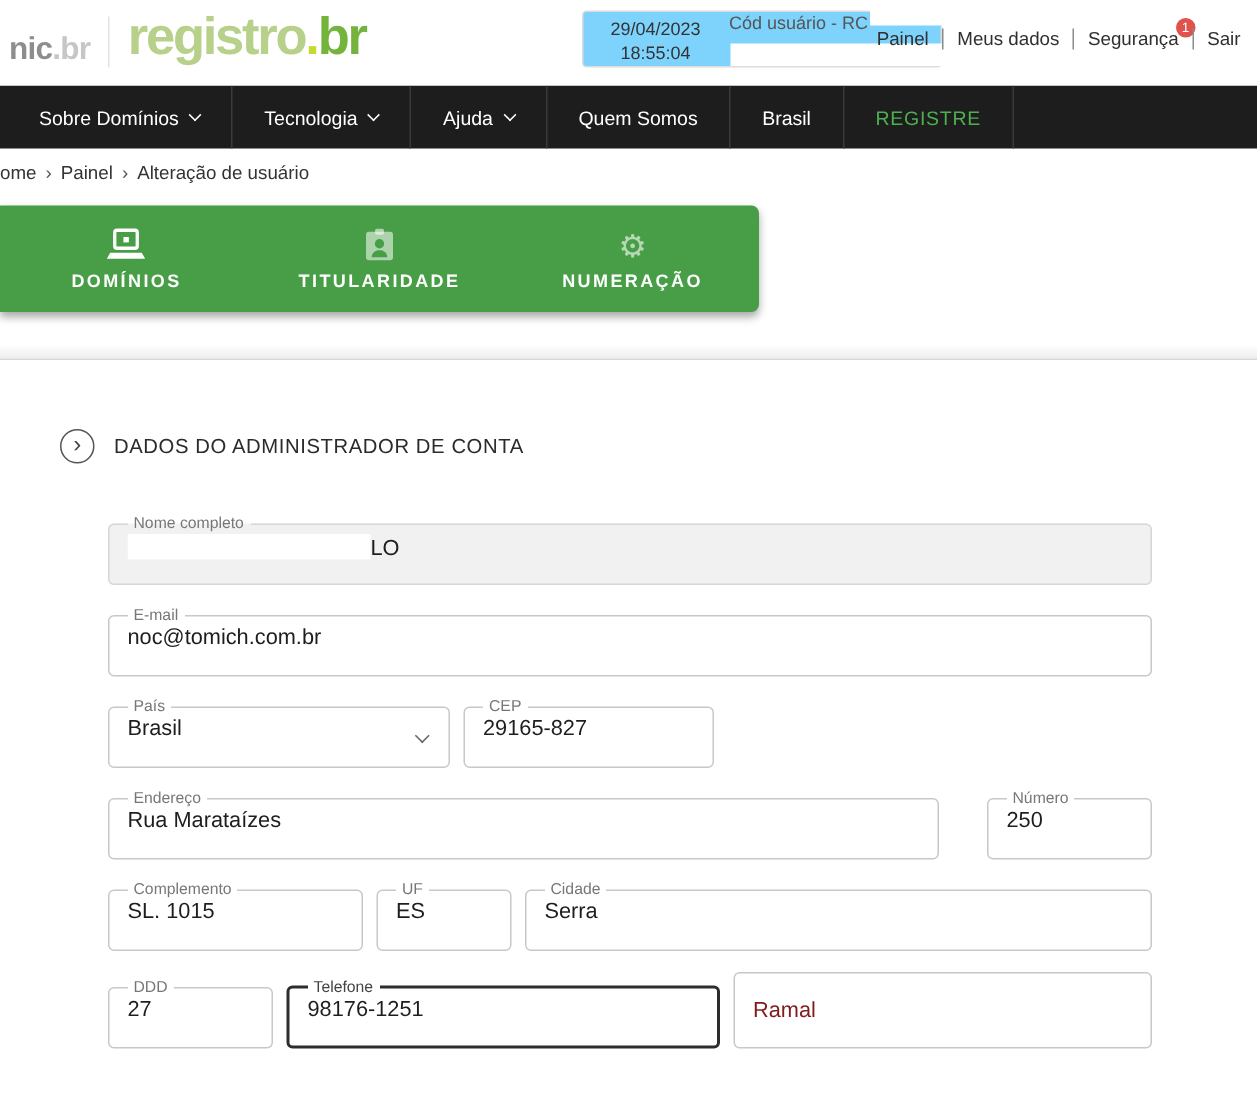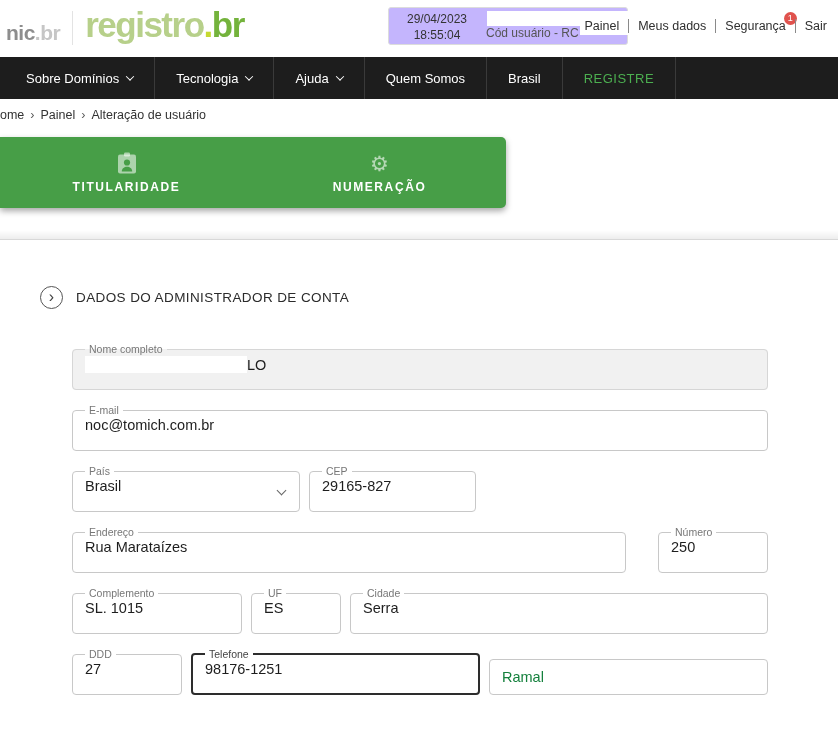--- a/index.html
+++ b/index.html
@@ -11,22 +11,22 @@
   .logo-wrap { position:absolute; left:6px; top:5px; display:flex; align-items:flex-end; gap:12px; }
   .logo-nic { font-size:21px; font-weight:bold; letter-spacing:-0.5px; color:#8d8d8d; cursor:pointer; }
   .logo-nic .suffix { color:#c6c6c6; }
   .logo-divider { width:1px; height:34px; background:#e3e3e3; }
   .logo-registro { font-size:35px; font-weight:bold; letter-spacing:-1.5px; cursor:pointer; }
   .logo-registro .word { color:#b7d08a; }
   .logo-registro .dot { color:#c6d930; }
   .logo-registro .br { color:#74b33c; }
 
   .session-box { position:absolute; left:388px; top:7px; width:240px; height:38px;
-                 background:#c4b5fd; border:1px solid #dcdcdc; border-radius:3px;
-                 display:flex; font-size:12px; color:#333; }
+                 background:#7dd3fc; border:1px solid #dcdcdc; border-radius:3px;
+                 display:flex; font-size:12px; color:#333;align-items:center; }
   .datetime { width:96px; text-align:center; padding-top:4px; line-height:1.3; }
   .userinfo { flex:1; position:relative; color:#555; }
   .redact-name { position:absolute; left:2px; top:3px; width:142px; height:15px; background:#fff; }
   .code-line { position:absolute; left:1px; bottom:4px; white-space:nowrap; }
   .redact-code { display:inline-block; width:48px; height:12px; background:#fff;
                  vertical-align:2px; margin-left:1px; }
 
   .top-links { position:absolute; right:2px; top:19px; display:flex; align-items:center;
                font-size:12.5px; color:#2f2f2f; }
   .top-link { padding:0 9px; cursor:pointer; position:relative; white-space:nowrap; }
@@ -76,22 +76,22 @@
   
   .form { margin:34px 0 0 72px; width:696px; }
   .row { display:flex; align-items:flex-end; gap:9px; margin-bottom:14px; }
   fieldset.field { height:47px; border:1px solid #c8c8c8; border-radius:4px; background:#fff;
                    padding:0 12px; min-width:0; position:relative; cursor:text; }
   fieldset.field legend { font-size:10.5px; color:#777; padding:0 4px; }
   .value { font-size:14.5px; color:#1e1e1e; margin-top:1px; white-space:nowrap; overflow:hidden; }
   .field.disabled { background:#f1f1f1; border-color:#d6d6d6; cursor:default; }
   .field.focused { border:2px solid #2d2d2d; }
   .field.focused legend { color:#444; }
-  .field-empty { height:36px; border:1px solid #c8c8c8; border-radius:4px; display:flex;
-                 align-items:center; padding:0 12px; color:#15803d; font-size:14.5px;
+  .field-empty { height:51px; border:1px solid #c8c8c8; border-radius:4px; display:flex;
+                 align-items:center; padding:0 12px; color:#7f1d1d; font-size:14.5px;
                  background:#fff; cursor:text; }
   .redact-inline { display:inline-block; width:162px; height:17px; background:#fff;
                    vertical-align:-3px; }
   .select-chevron { position:absolute; right:14px; bottom:17px; width:7px; height:7px;
                     border-right:1.6px solid #666; border-bottom:1.6px solid #666;
                     transform:rotate(45deg); }
   .w-full { flex:1; }
   .w-pais { width:228px; flex-shrink:0; }
   .w-cep { width:167px; flex-shrink:0; }
   .w-numero { width:110px; flex-shrink:0;margin-left:23px; }
@@ -157,20 +157,30 @@
   <span class="crumb">ome</span>
   <span class="crumb-sep">›</span>
   <span class="crumb">Painel</span>
   <span class="crumb-sep">›</span>
   <span class="crumb">Alteração de usuário</span>
 </div>
 
 <div class="tabbar">
   <div class="tab">
     <span class="tab-icon">
+      <svg width="28" height="23" viewBox="0 0 28 23">
+        <rect x="6.5" y="1.5" width="15" height="12" rx="1.5" fill="none" stroke="#fff" stroke-width="2.2"></rect>
+        <rect x="12.3" y="6" width="3.6" height="3.6" fill="#fff"></rect>
+        <path d="M3.5 16.5 h21 l2.3 4 h-25.6 z" fill="#fff"></path>
+      </svg>
+    </span>
+    <span class="tab-label">DOMÍNIOS</span>
+  </div>
+  <div class="tab">
+    <span class="tab-icon">
       <svg width="20" height="23" viewBox="0 0 20 23">
         <rect x="1" y="2.5" width="18" height="19" rx="2" fill="rgba(255,255,255,0.55)"></rect>
         <rect x="7" y="0.5" width="6" height="4" rx="1.2" fill="rgba(255,255,255,0.55)"></rect>
         <circle cx="10" cy="10.5" r="3.1" fill="#479e47"></circle>
         <path d="M4.8 19.5 c0-3.1 2.6-4.7 5.2-4.7 s5.2 1.6 5.2 4.7 z" fill="#479e47"></path>
       </svg>
     </span>
     <span class="tab-label">TITULARIDADE</span>
   </div>
   <div class="tab">

